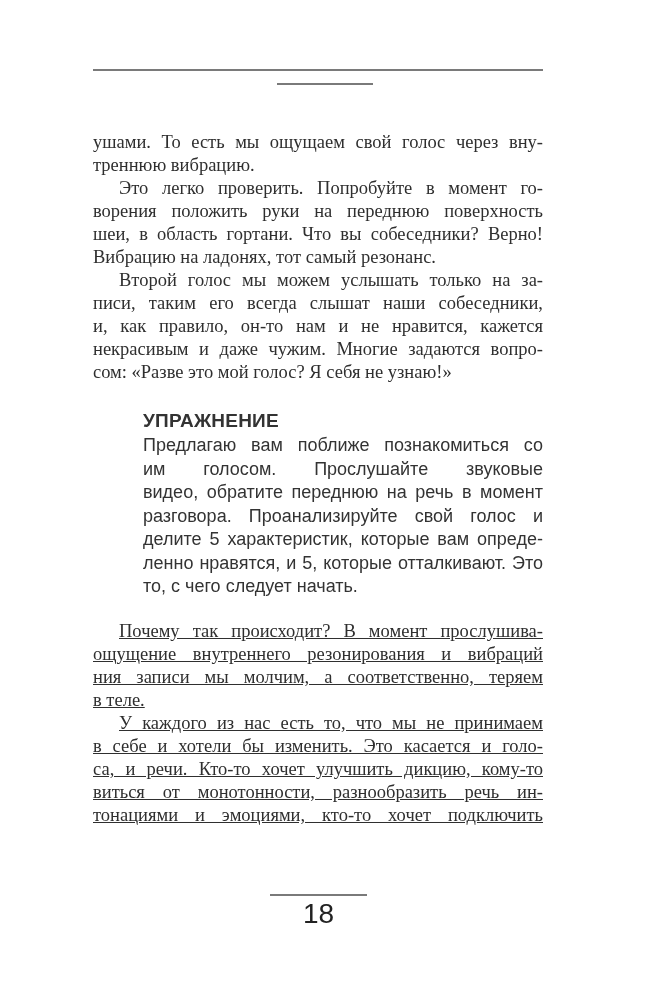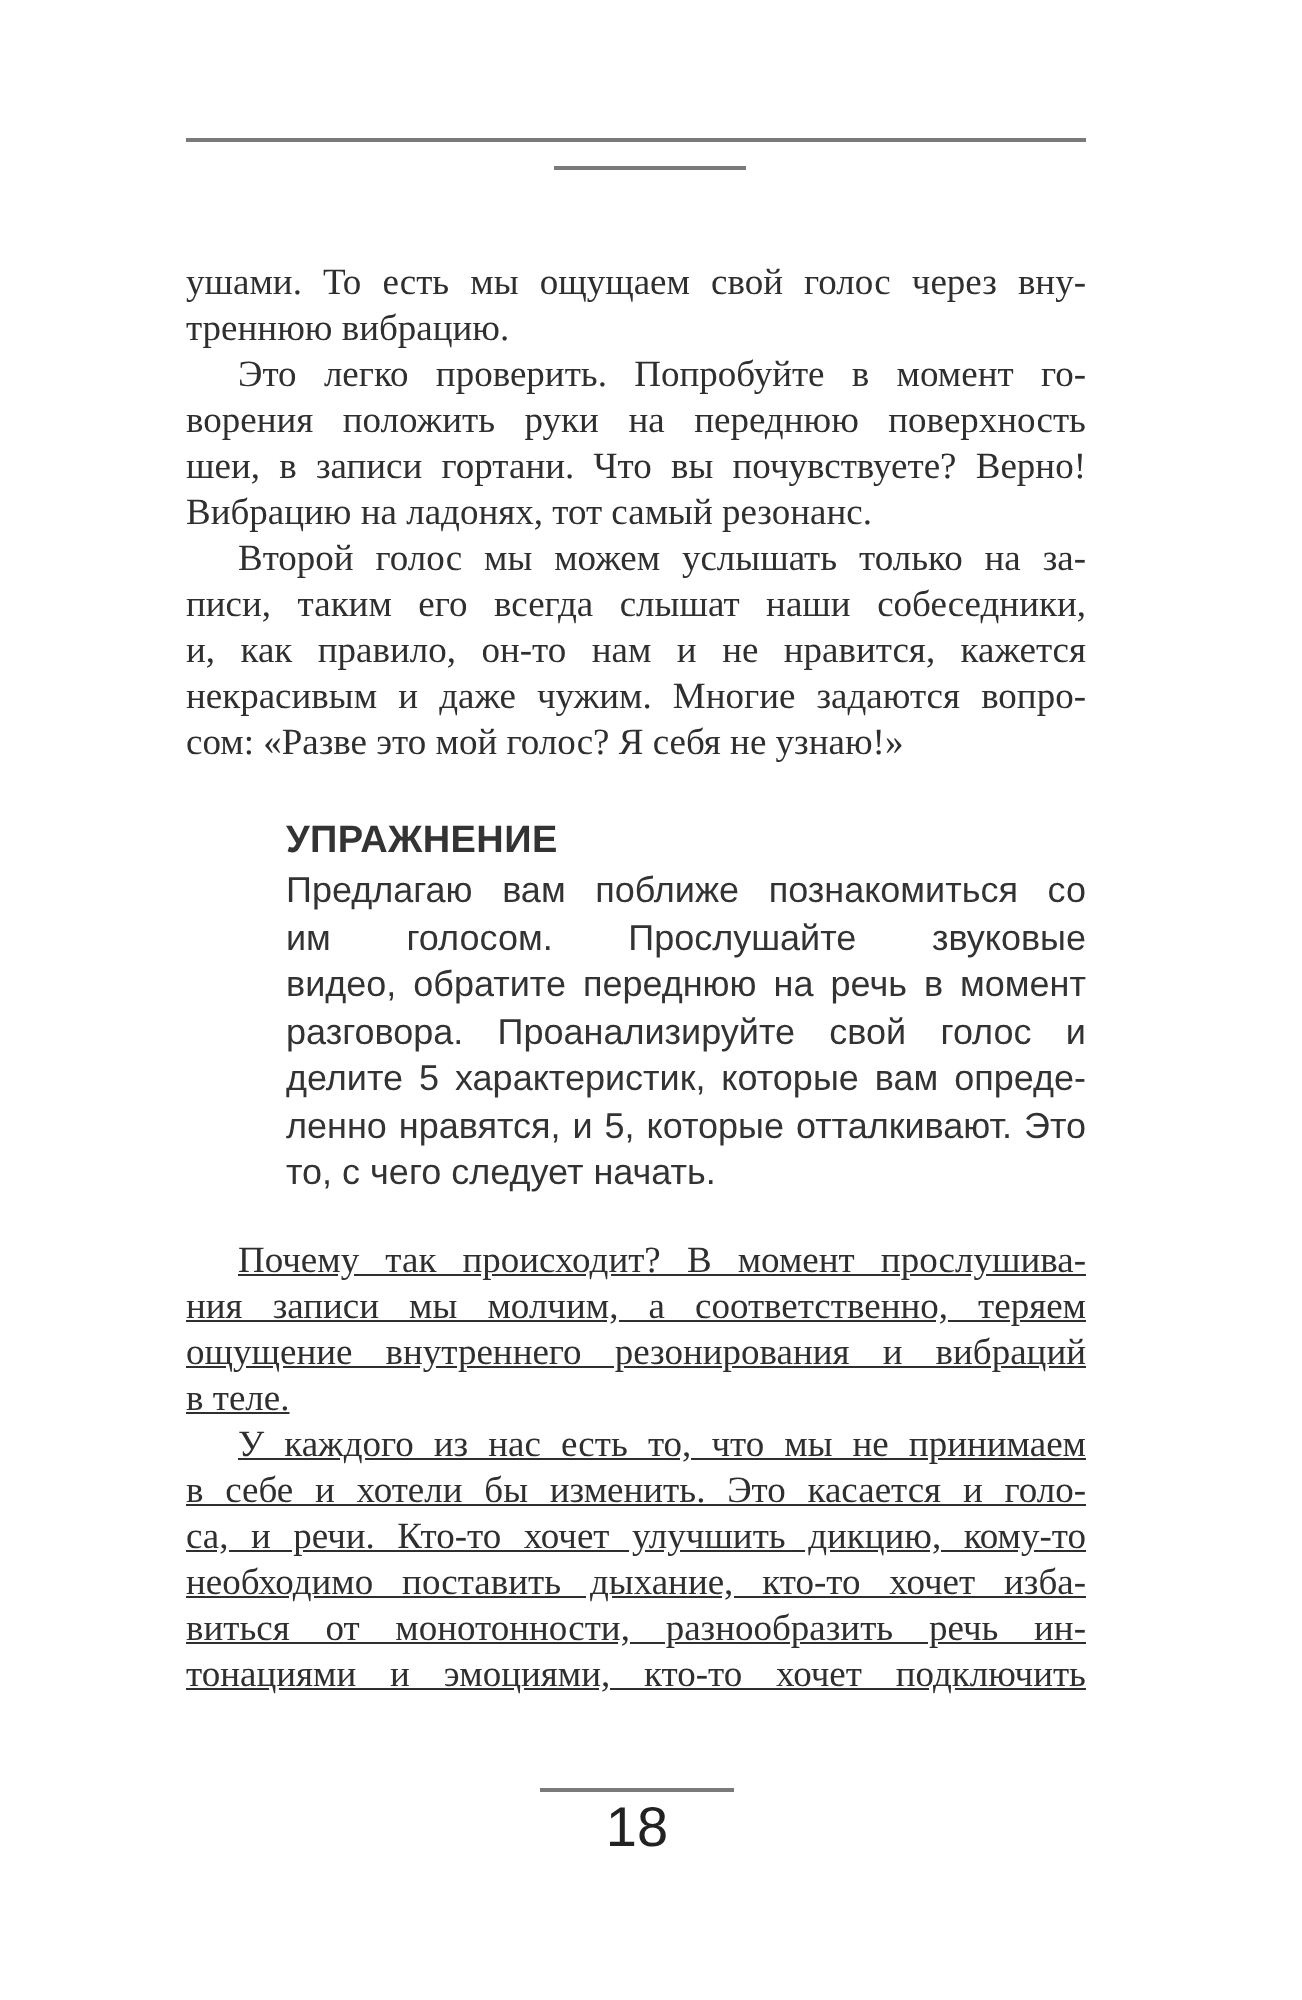--- a/index.html
+++ b/index.html
@@ -70,21 +70,21 @@
 <div class="page">
 
   <div class="rule header"></div>
   <div class="rule section-top"></div>
 
   <div class="textblock b1">
       <div class="line">ушами. То есть мы ощущаем свой голос через вну-</div>
       <div class="line para-end">треннюю вибрацию.</div>
       <div class="line indent">Это легко проверить. Попробуйте в момент го-</div>
       <div class="line">ворения положить руки на переднюю поверхность</div>
-      <div class="line">шеи, в записи гортани. Что вы почувствуете? Верно!</div>
+      <div class="line">шеи, в область гортани. Что вы собеседники? Верно!</div>
       <div class="line para-end">Вибрацию на ладонях, тот самый резонанс.</div>
       <div class="line indent">Второй голос мы можем услышать только на за-</div>
       <div class="line">писи, таким его всегда слышат наши собеседники,</div>
       <div class="line">и, как правило, он-то нам и не нравится, кажется</div>
       <div class="line">некрасивым и даже чужим. Многие задаются вопро-</div>
       <div class="line para-end">сом: «Разве это мой голос? Я себя не узнаю!»</div>
     </div>
 
   <div class="exercise">
     <div class="title">УПРАЖНЕНИЕ</div>
@@ -94,27 +94,26 @@
         <div class="line">видео, обратите переднюю на речь в момент</div>
         <div class="line">разговора. Проанализируйте свой голос и опре-</div>
         <div class="line">делите 5 характеристик, которые вам опреде-</div>
         <div class="line">ленно нравятся, и 5, которые отталкивают. Это</div>
         <div class="line para-end">то, с чего следует начать.</div>
       </div>
   </div>
 
   <div class="textblock b2">
       <div class="line indent">Почему так происходит? В момент прослушива-</div>
+      <div class="line">ощущение внутреннего резонирования и вибраций</div>
       <div class="line">ния записи мы молчим, а соответственно, теряем</div>
-      <div class="line">ощущение внутреннего резонирования и вибраций</div>
       <div class="line para-end">в теле.</div>
       <div class="line indent">У каждого из нас есть то, что мы не принимаем</div>
       <div class="line">в себе и хотели бы изменить. Это касается и голо-</div>
       <div class="line">са, и речи. Кто-то хочет улучшить дикцию, кому-то</div>
-      <div class="line">необходимо поставить дыхание, кто-то хочет изба-</div>
       <div class="line">виться от монотонности, разнообразить речь ин-</div>
       <div class="line">тонациями и эмоциями, кто-то хочет подключить</div>
     </div>
 
   <div class="rule footer"></div>
   <div class="page-number">18</div>
 
 </div>
 
 </body></html>

